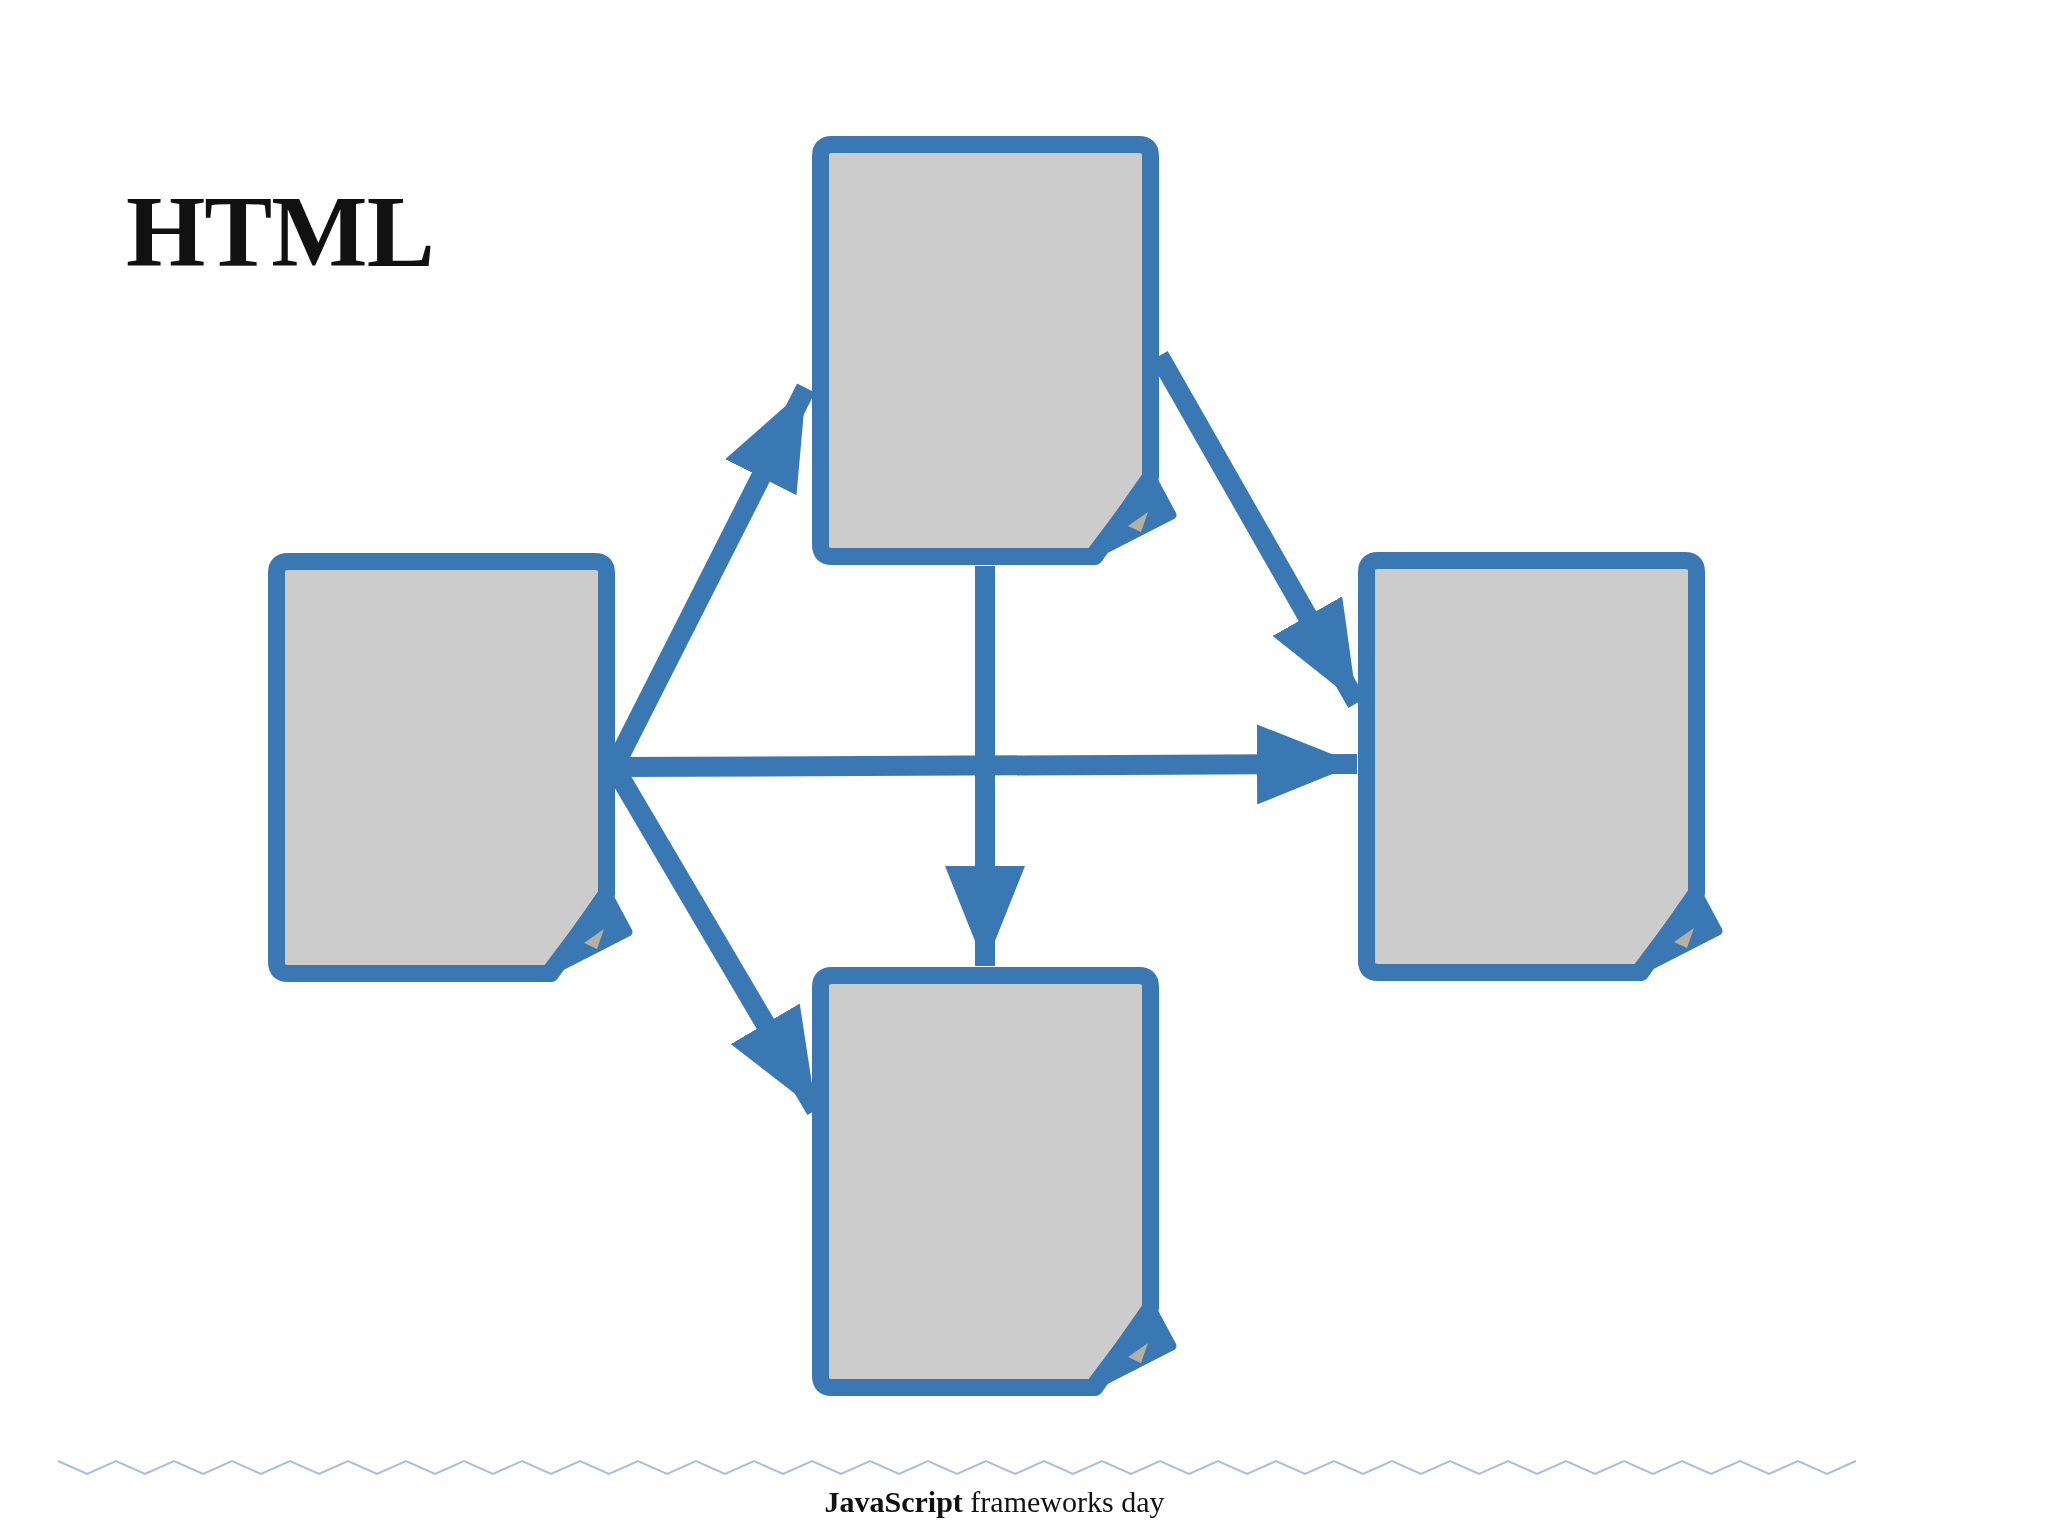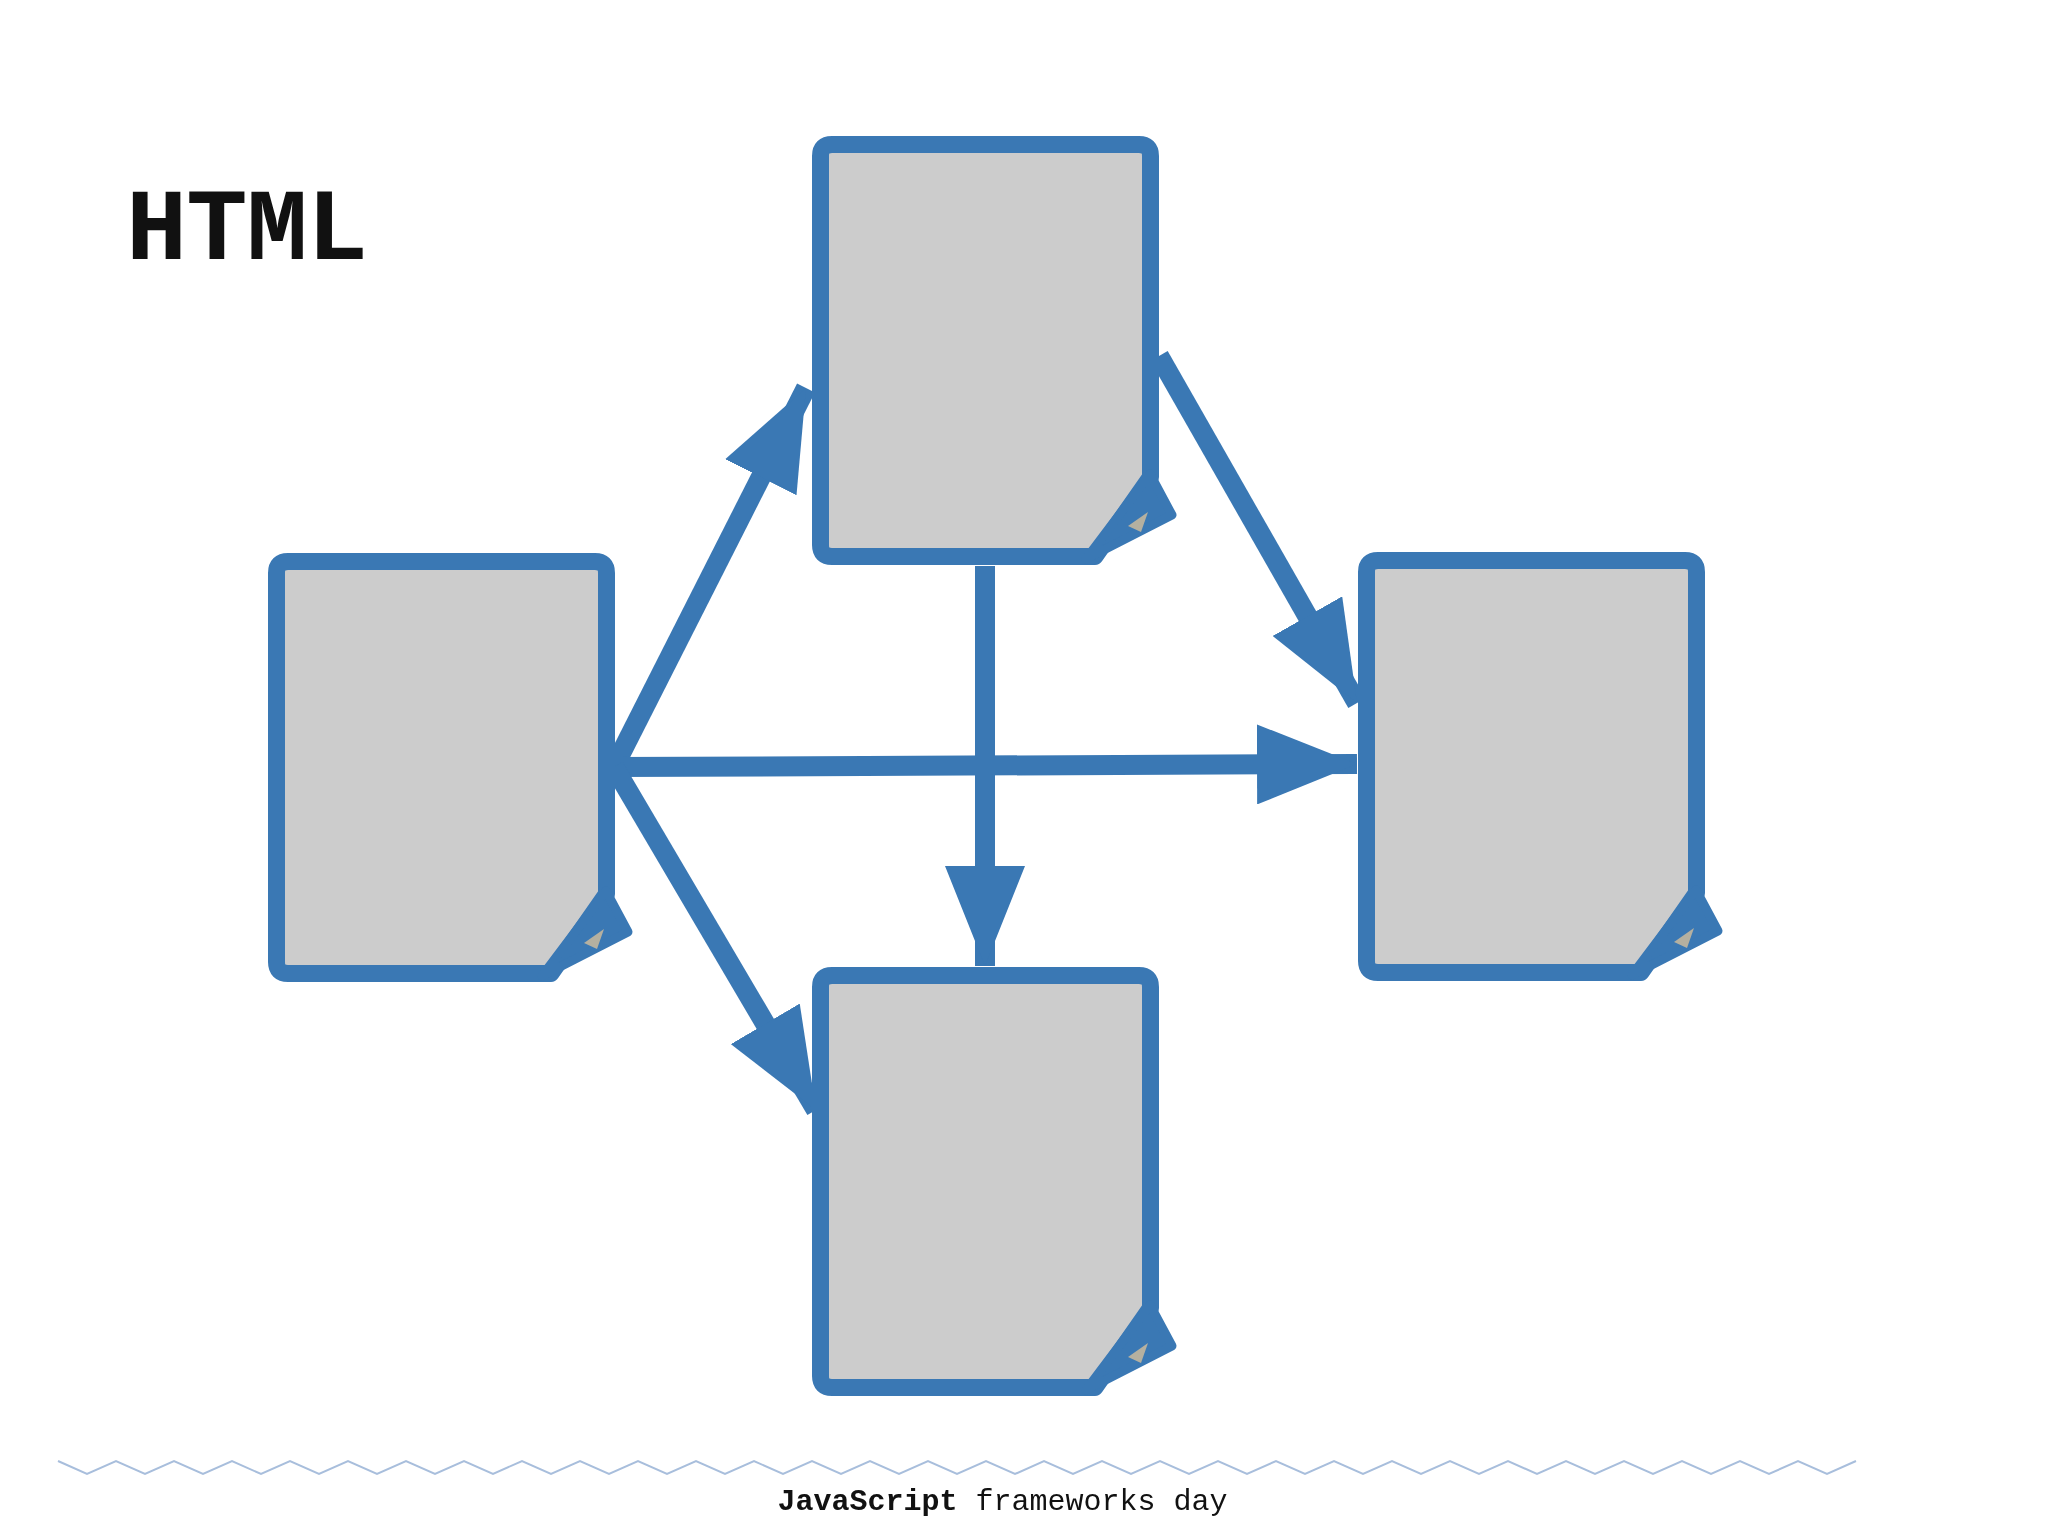--- a/index.html
+++ b/index.html
@@ -6,22 +6,21 @@
     margin: 0;
     padding: 0;
     background: #ffffff;
   }
   .slide {
     position: relative;
     width: 1989px;
     height: 1536px;
     background: #ffffff;
     overflow: hidden;
-    font-family: Liberation Mono, monospace;
-    padding-left: 16px;
+    font-family: Liberation Serif, serif;
   }
   .slide-title {
     position: absolute;
     left: 126px;
     top: 181px;
     margin: 0;
     font-size: 102px;
     font-weight: 700;
     line-height: 1;
     letter-spacing: -1px;

